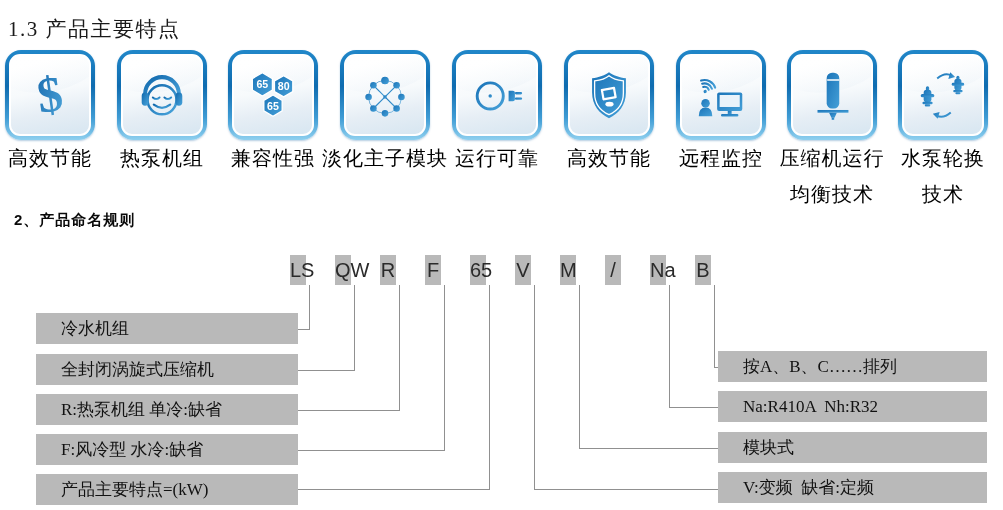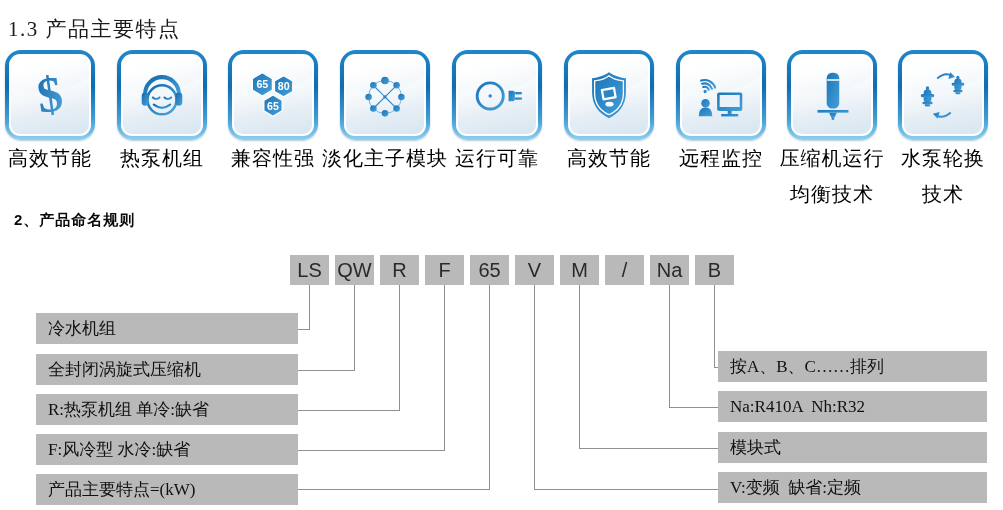--- a/index.html
+++ b/index.html
@@ -21,27 +21,27 @@
       background:linear-gradient(170deg,#ffffff 0%,#f7fafc 45%,#e6eef5 70%,#d7e6f1 100%);}
   .icon-inner::before{content:"";position:absolute;left:-25%;top:-45%;width:150%;height:90%;
       background:linear-gradient(180deg,rgba(255,255,255,.95) 55%,rgba(226,236,244,.25) 100%);
       border-radius:50%;transform:rotate(-14deg);}
   .icon-inner svg{position:relative;z-index:1;}
   .feature-label{position:absolute;top:95px;left:50%;transform:translateX(-50%);
       white-space:nowrap;font-size:20px;font-weight:normal;color:#000;letter-spacing:1px;}
   .feature-label.line2{top:131px;}
 
   
-  .code-box{position:absolute;top:245px;width:39px;height:30px;background:#b9b9b9;
+  .code-box{position:absolute;top:245px;width:16px;height:30px;background:#b9b9b9;
       text-align:center;line-height:30px;font-size:20px;color:#2a2a2a;}
   .vline{position:absolute;width:1px;background:#909090;}
   .hline{position:absolute;height:1px;background:#909090;}
   .rule-box{position:absolute;height:31px;background:#b9b9b9;box-sizing:border-box;
       font-family:"Liberation Serif",serif;font-size:17px;color:#111;
-      line-height:31px;padding-left:12px;white-space:pre;}
+      line-height:31px;padding-left:25px;white-space:pre;}
   .rule-left{left:36px;width:262px;}
   .rule-right{left:718px;width:269px;}
 </style>
 </head>
 <body>
 
 <div class="page">
 
   <div class="h1">1.3 产品主要特点</div>
 

